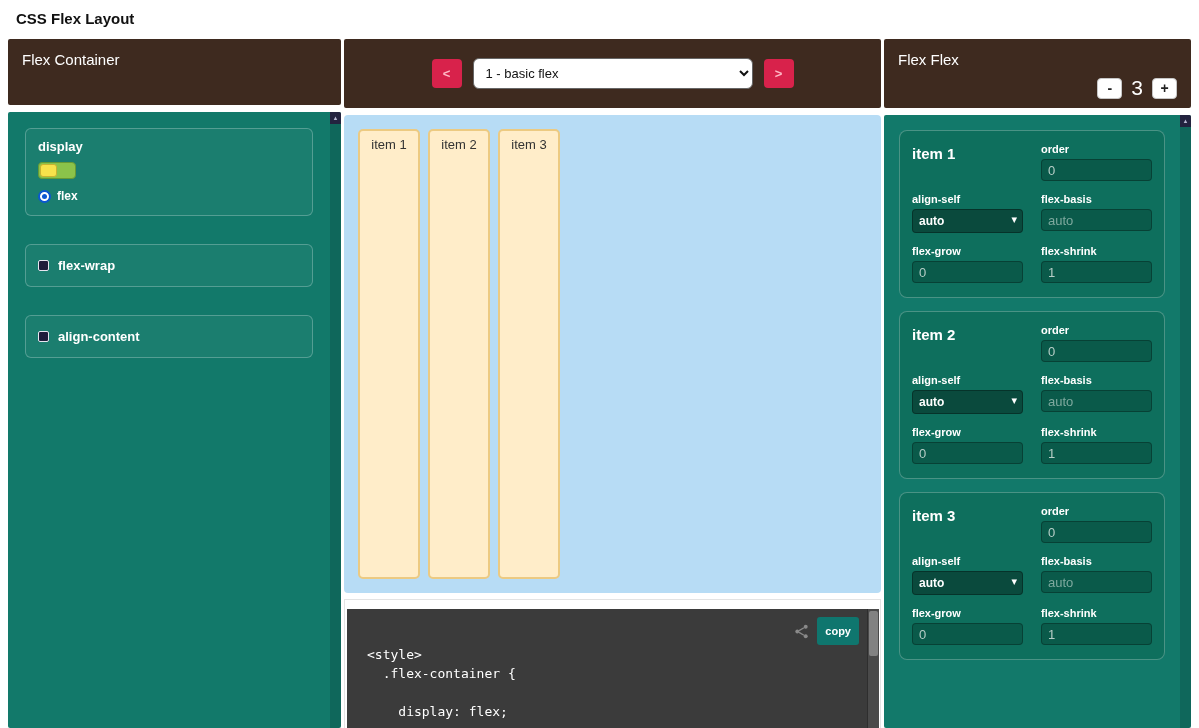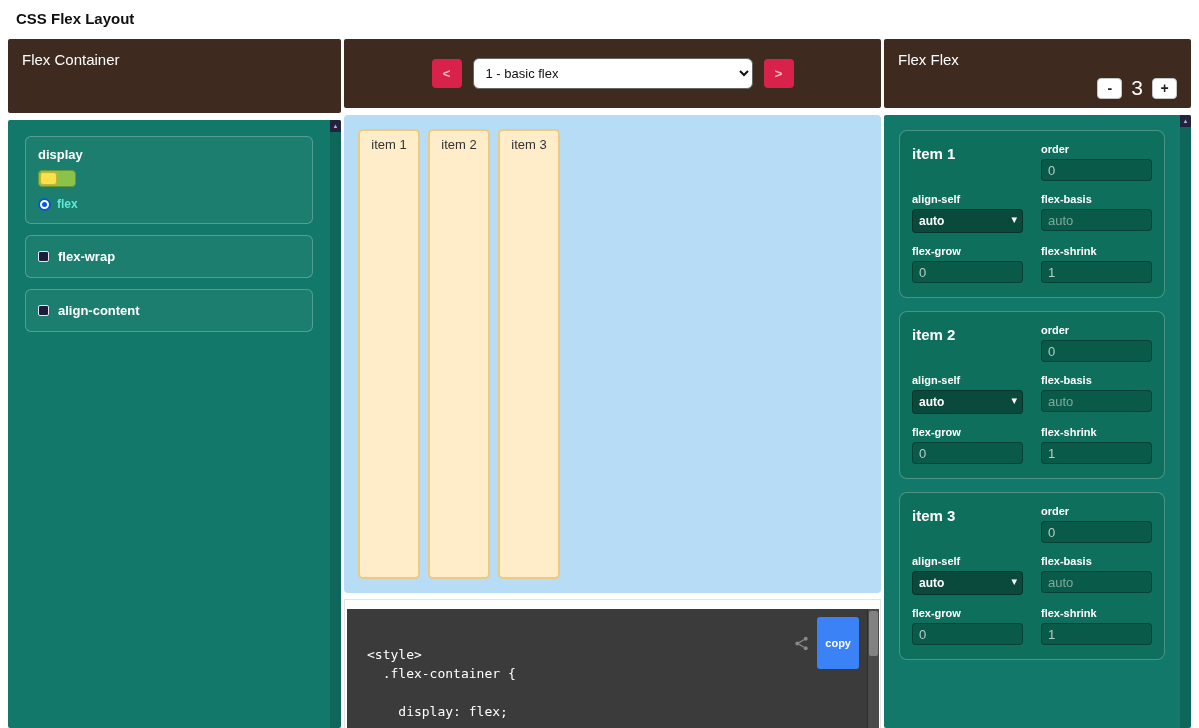--- a/index.html
+++ b/index.html
@@ -20,38 +20,38 @@
   }
   .panel { display: flex; flex-direction: column; min-width: 0; }
   .panel.left  { width: 333px; flex: none; }
   .panel.mid   { flex: 1; }
   .panel.right { width: 307px; flex: none; }
 
   .panel-header {
     background: #3e2a1f; color: #fff; border-radius: 2px;
     flex: none; margin-bottom: 7px; position: relative;
   }
-  .left-header  { height: 74px; padding: 12px 14px; }
+  .left-header  { height: 66px; padding: 12px 14px; }
   .mid-header   { height: 69px; display: flex; align-items: center; justify-content: center; gap: 11px; }
   .right-header { height: 69px; padding: 12px 14px 8px 14px; display: flex; flex-direction: column; }
   .panel-title { font-size: 15px; color: #fff; }
 
   .panel-body {
     background: #12796a; flex: 1; position: relative;
     border-radius: 2px; overflow: hidden;
   }
   .left-body  { padding: 16px 28px 16px 17px; }
   .right-body { padding: 15px 26px 12px 15px; }
 
   
   .prop-group {
     border: 1px solid rgba(255,255,255,0.25);
     background: rgba(255,255,255,0.04);
     border-radius: 6px;
-    margin-bottom: 11px;
+    margin-bottom: 28px;
   }
   .display-group { padding: 10px 12px 12px 12px; }
   .group-label { font-size: 13px; font-weight: bold; color: #fff; }
   .toggle {
     width: 38px; height: 17px; margin: 8px 0 10px 0;
     background: #8bc34a; border: 1px solid #679a35; border-radius: 4px;
     position: relative; cursor: pointer;
   }
   .knob {
     position: absolute; left: 1px; top: 1px;
@@ -60,21 +60,21 @@
   }
   .radio-row { display: flex; align-items: center; gap: 6px; cursor: pointer; }
   .radio {
     width: 13px; height: 13px; border-radius: 50%;
     border: 2px solid #0b57d0; background: #fff; position: relative; flex: none;
   }
   .radio.checked::after {
     content: ""; position: absolute; left: 2px; top: 2px;
     width: 5px; height: 5px; border-radius: 50%; background: #0b57d0;
   }
-  .radio-label { font-size: 12px; font-weight: bold; color: #5eead4; }
+  .radio-label { font-size: 12px; font-weight: bold; color: #ffffff; }
 
   .prop-group.collapsed {
     padding: 13px 12px; display: flex; align-items: center; gap: 9px; cursor: pointer;
   }
   .checkbox {
     width: 11px; height: 11px; flex: none;
     background: #1d1d3b; border: 1px solid #e6e6f0; border-radius: 2px;
   }
   .prop-label { font-size: 13px; font-weight: bold; color: #fff; }
 
@@ -125,22 +125,22 @@
     margin: 0; padding: 36px 24px 0 20px;
     font-family: "DejaVu Sans Mono", monospace;
     font-size: 13px; line-height: 19px; color: #fff; white-space: pre;
   }
   .code-tools {
     position: absolute; top: 8px; right: 20px;
     display: flex; align-items: center; gap: 8px;
   }
   .share-icon { cursor: pointer; display: inline-flex; }
   .copy-btn {
-    background: #3b82f6; color: #fff; border: none; border-radius: 3px;
-    font-size: 11px; font-weight: bold; padding: 20px 8px; cursor: pointer;
+    background: #0f766e; color: #fff; border: none; border-radius: 3px;
+    font-size: 11px; font-weight: bold; padding: 8px 8px; cursor: pointer;
     font-family: "Liberation Sans", sans-serif;
   }
   .code-scrollbar {
     position: absolute; top: 0; right: 0; bottom: 0; width: 12px;
     background: #4a4a4a; border-left: 1px solid #2e2e2e;
   }
   .code-thumb {
     position: absolute; top: 2px; left: 1px; right: 1px; height: 45px;
     background: #828282; border-radius: 2px; display: block;
   }

